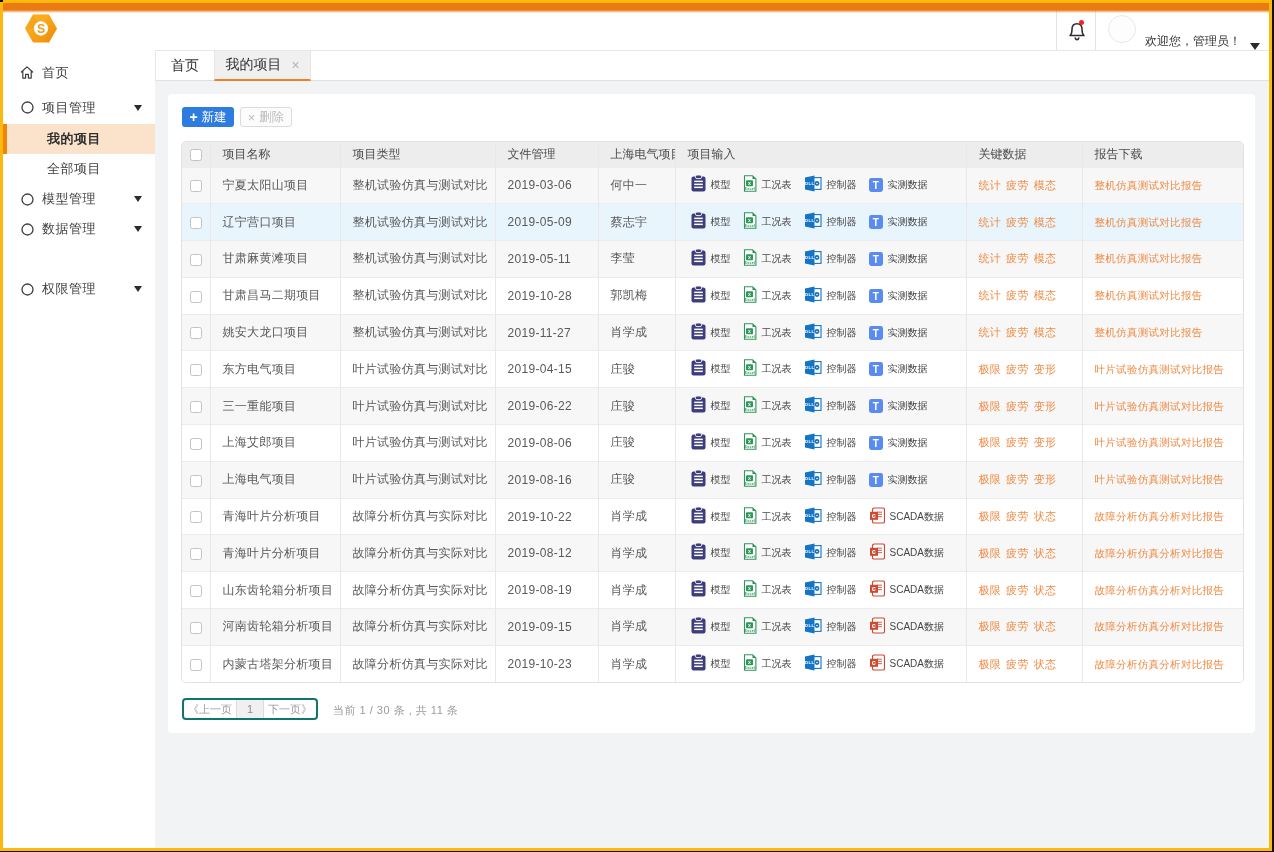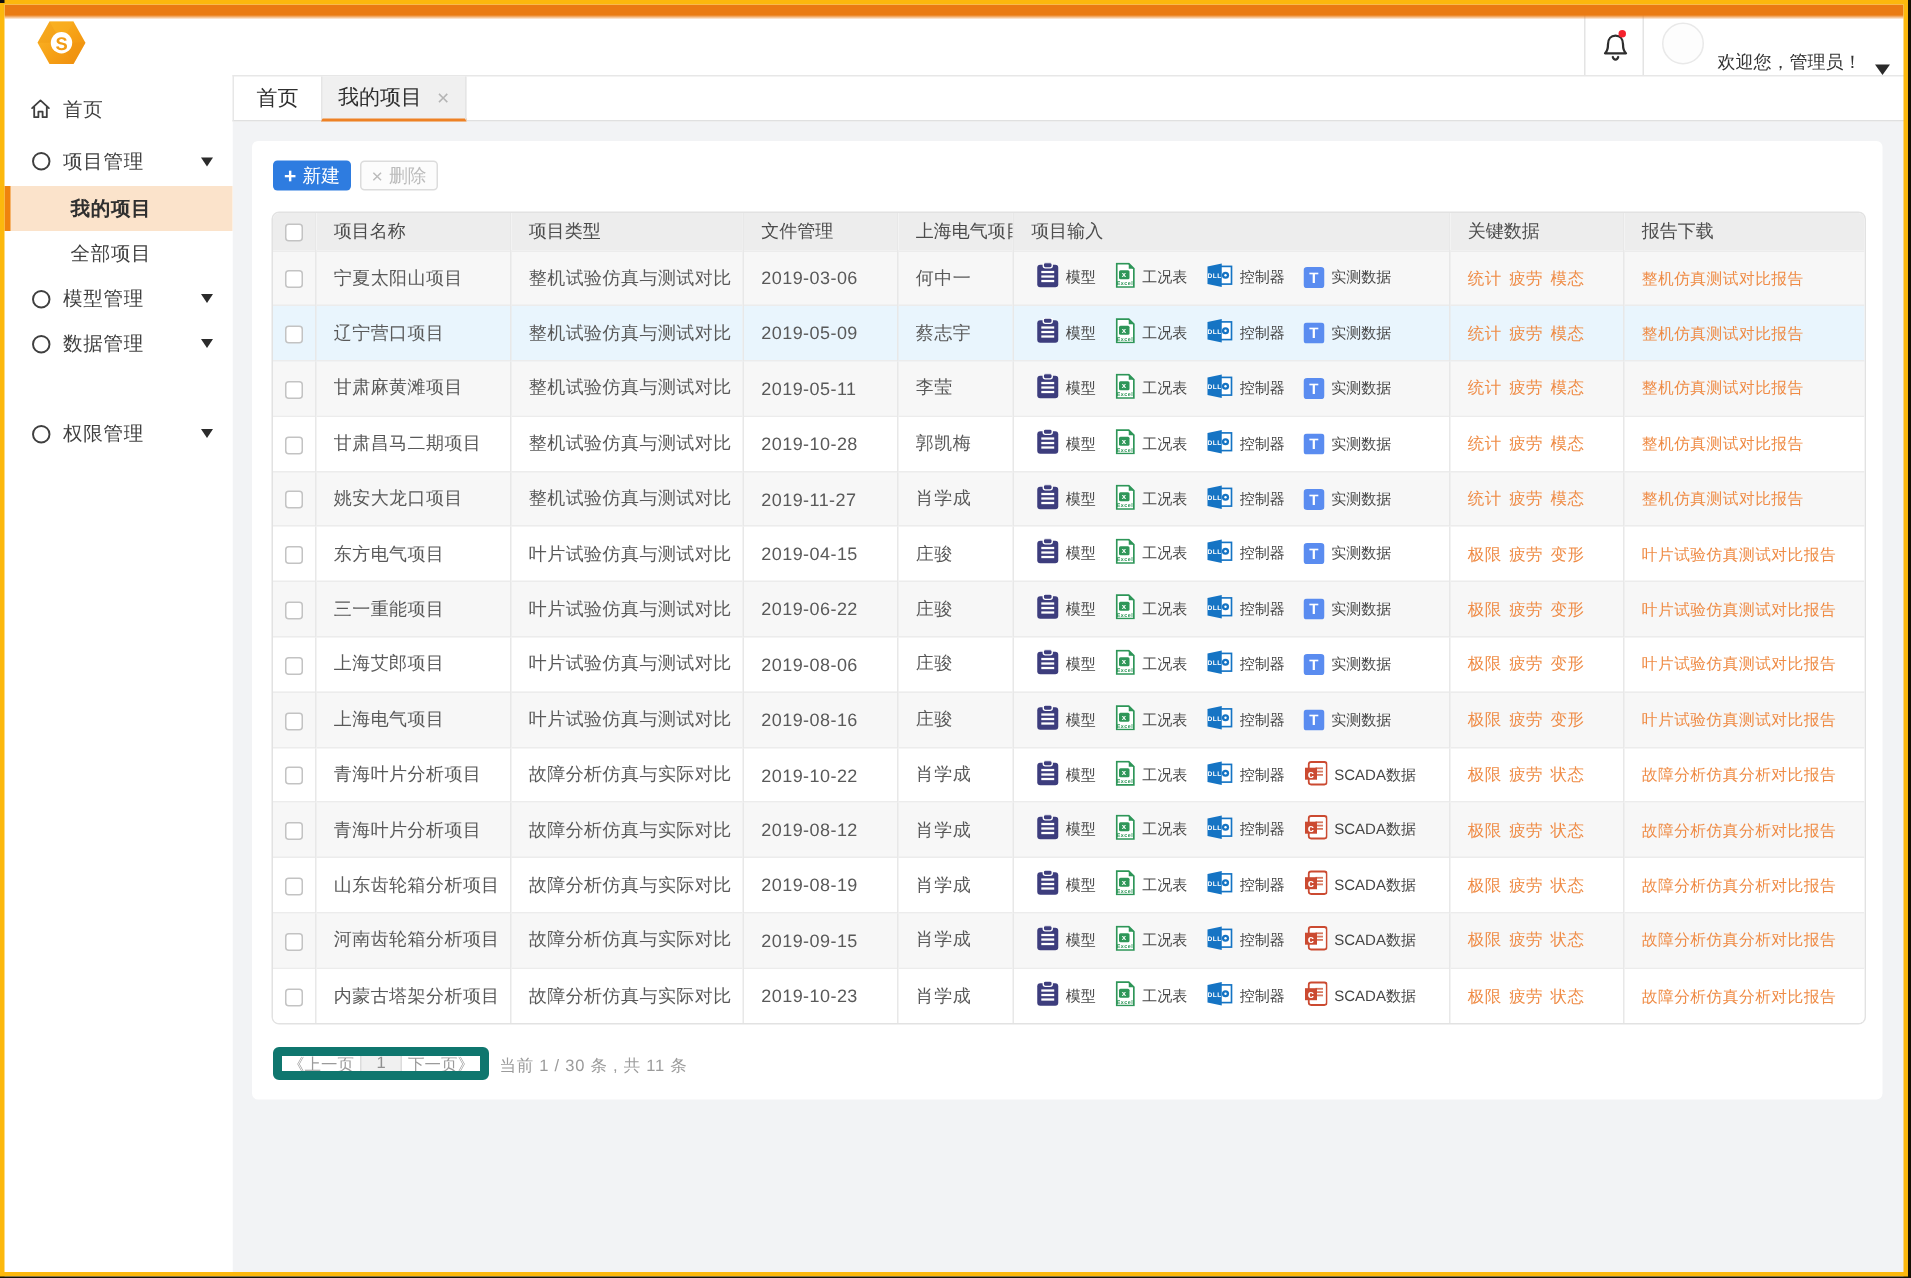--- a/index.html
+++ b/index.html
@@ -73,21 +73,21 @@
   .inp-group { display:inline-flex; align-items:flex-end; margin-right:12px; white-space:nowrap; }
   .inp-group:last-child { margin-right:0; }
   .inp-group svg { flex:none; }
   .inp-label { font-size:10px; letter-spacing:0; color:#464646; margin-left:5px; white-space:nowrap; }
   td.col-inputs { padding-left:15px; }
   a.keylink { color:#ef8b45; text-decoration:none; font-size:11px; margin-right:5px; cursor:pointer; }
   a.keylink:last-child { margin-right:0; }
   a.report { color:#ef8b45; text-decoration:none; font-size:10.5px; cursor:pointer; }
 
   
-  #pager { position:absolute; left:14px; top:604px; height:22px; display:flex; border:6px solid #0f766e; border-radius:4px; overflow:hidden; background:#fff; }
+  #pager { position:absolute; left:14px; top:604px; height:22px; display:flex; border:2px solid #0f766e; border-radius:4px; overflow:hidden; background:#fff; }
   .pg-btn { display:flex; align-items:center; justify-content:center; font-size:11px; color:#9b9b9b; cursor:pointer; }
   #pg-prev { width:52px; } #pg-next { width:52px; }
   #pg-cur { width:28px; border-left:1px solid #dcdcdc; border-right:1px solid #dcdcdc; background:#f0f0f0; color:#8f8f8f; }
   #pg-summary { position:absolute; left:165px; top:609px; font-size:11px; color:#9b9b9b; letter-spacing:0.5px; }
 </style>
 </head>
 <body>
 
 <div id="page">
 

